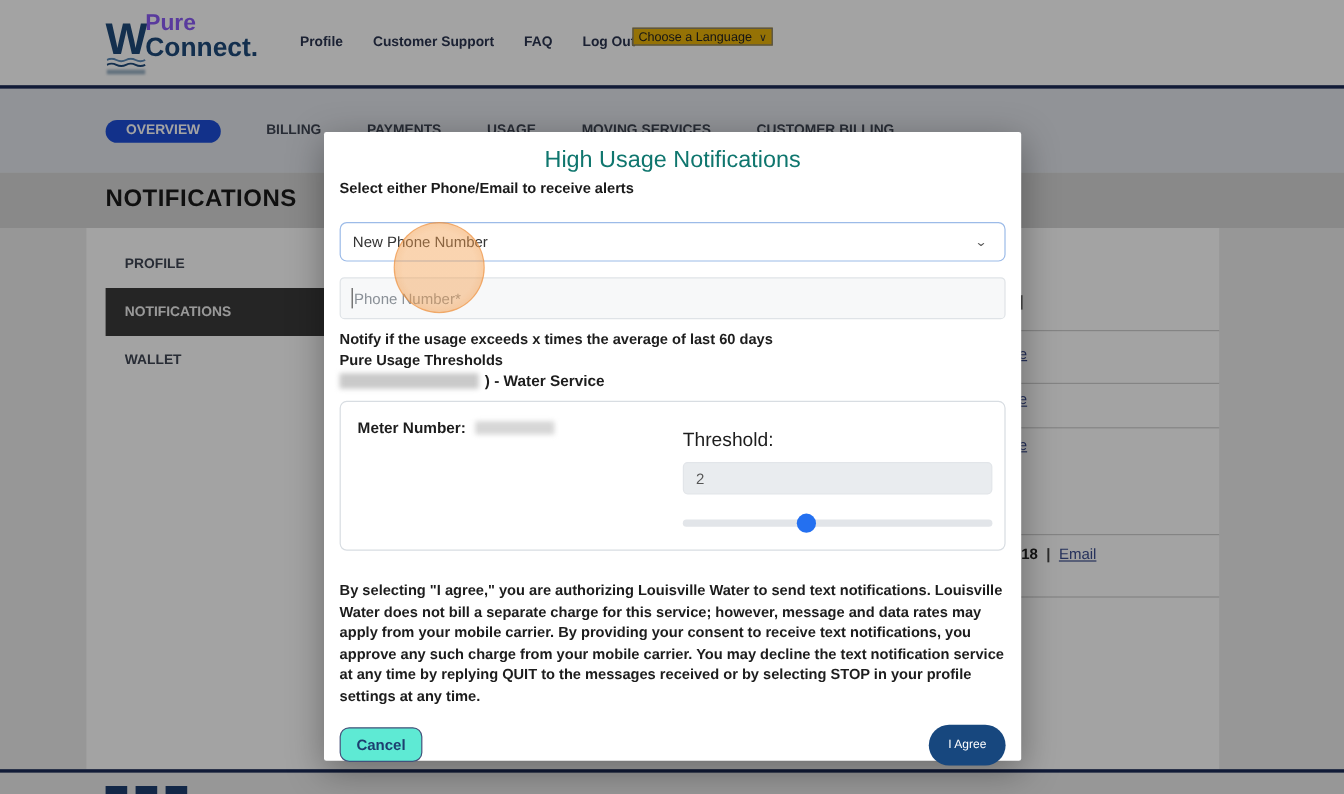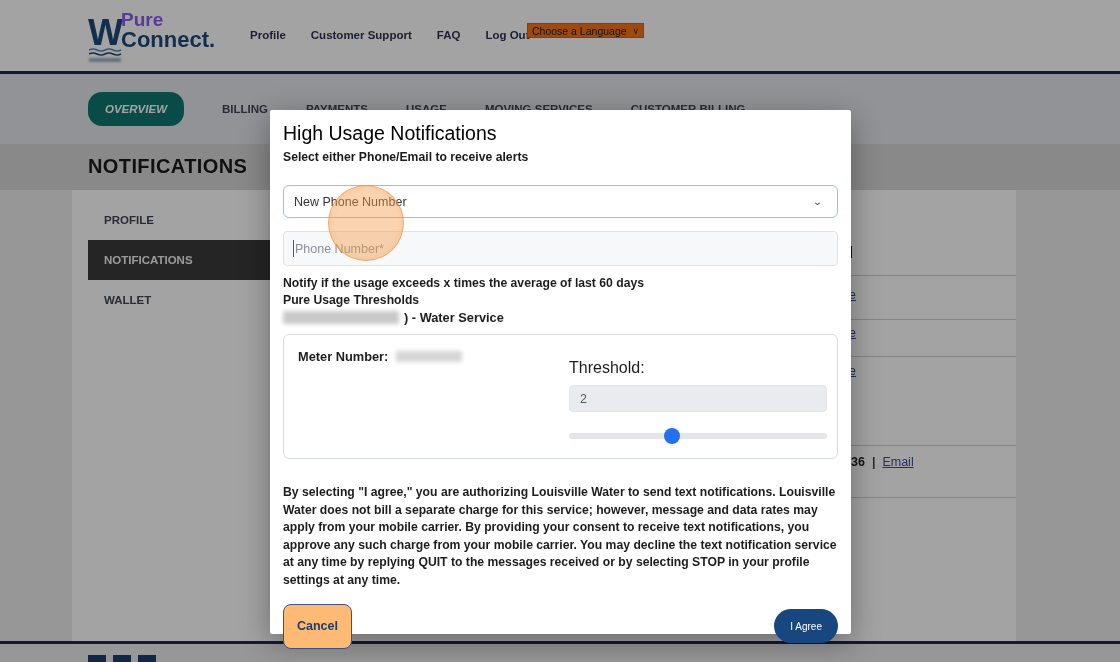--- a/index.html
+++ b/index.html
@@ -11,29 +11,29 @@
   .page { position:absolute; inset:0; }
   .header { position:absolute; left:0; top:0; width:1120px; height:71px; background:#ffffff; }
   .logo { position:absolute; left:88px; top:8px; width:130px; height:58px; }
   .logo-w { position:absolute; left:0; top:6px; font-size:37px; font-weight:800; color:#1e4a7a; line-height:1; letter-spacing:-2px; }
   .logo-wave { position:absolute; left:1px; top:40px; width:34px; height:8px; }
   .logo-sub { position:absolute; left:1px; top:50px; width:32px; height:4px; background:#9db3c6; filter:blur(1px); }
   .logo-pure { position:absolute; left:33px; top:2px; font-size:19px; font-weight:700; color:#8b5cf6; line-height:1; }
   .logo-connect { position:absolute; left:33px; top:21px; font-size:22px; font-weight:700; color:#1e4a7a; line-height:1; }
   .header-nav { position:absolute; left:250px; top:29px; display:flex; gap:25px; align-items:center; }
   .header-nav .navlink { font-size:11.5px; font-weight:700; color:#2b3550; cursor:pointer; white-space:nowrap; }
-  .lang-select { position:absolute; left:527px; top:23px; height:15px; padding:0 4px; border:1px solid #7c7c7c; background:#f97316; display:flex; align-items:center; gap:6px; font-size:10.5px; color:#222; cursor:pointer; }
+  .lang-select { position:absolute; left:527px; top:23px; height:15px; padding:0 4px; border:1px solid #7c7c7c; background:#eab308; display:flex; align-items:center; gap:6px; font-size:10.5px; color:#222; cursor:pointer; }
   .lang-select .chev { font-size:9px; color:#333; }
 
   .header-rule { position:absolute; left:0; top:71px; width:1120px; height:3px; background:#1b2b57; }
 
   .tabband { position:absolute; left:0; top:74px; width:1120px; height:70px; background:#e3e7ed; }
   .tabs { position:absolute; left:88px; top:0; height:70px; display:flex; align-items:center; gap:38px; }
   .tab { font-size:11.5px; font-weight:700; color:#3f4654; white-space:nowrap; cursor:pointer; }
-  .tab.active { background:#0f766e; color:#ffffff; border-radius:14px; height:34px; display:flex; align-items:center; padding:0 17px;font-style:italic; }
+  .tab.active { background:#1d4ed8; color:#ffffff; border-radius:14px; height:19px; display:flex; align-items:center; padding:0 17px; }
 
   .titleband { position:absolute; left:0; top:144px; width:1120px; height:46px; background:#d7d7d7; }
   .page-title { position:absolute; left:88px; top:11px; font-size:20px; font-weight:600; color:#1a1a1a; letter-spacing:0.4px; }
 
   .content { position:absolute; left:0; top:190px; width:1120px; height:451px; background:#ececec; }
   .content-card { position:absolute; left:72px; top:0; width:944px; height:451px; background:#ffffff; }
   .side-item { position:absolute; left:16px; width:217px; height:40px; display:flex; align-items:center; padding-left:16px; font-size:11.5px; font-weight:700; color:#3f4654; cursor:pointer; }
   .side-item.active { background:#3a3a3a; color:#f0f0f0; }
 
   .bg-divider { position:absolute; height:1px; background:#cfcfcf; left:766px; width:178px; }
@@ -44,21 +44,21 @@
   .bg-sep { color:#444; font-weight:700; }
   .bg-stop { color:#3b4d8f; text-decoration:underline; cursor:pointer; }
 
   .footer-rule { position:absolute; left:0; top:641px; width:1120px; height:3px; background:#1b2b57; }
   .footer { position:absolute; left:0; top:644px; width:1120px; height:18px; background:#ececec; }
   .footer-block { position:absolute; top:11px; width:18px; height:7px; background:#1d3e6f; }
 
   
   .overlay { position:absolute; inset:0; background:rgba(0,0,0,0.36); z-index:5; }
   .modal { position:absolute; left:270px; top:110px; width:581px; height:524px; background:#ffffff; z-index:10; border-radius:2px; box-shadow:0 8px 30px rgba(0,0,0,0.35); padding:10px 13px 0 13px; }
-  .modal-title { font-size:19.5px; font-weight:400; color:#000000; margin-top:2px; }
+  .modal-title { font-size:19.5px; font-weight:400; color:#0f766e; margin-top:2px;text-align:center; }
   .modal-subtitle { font-size:12.2px; font-weight:700; color:#1a1a1a; margin-top:5px; }
 
   .contact-select { margin-top:21px; height:33px; border:1px solid #9cbbe8; border-radius:6px; display:flex; align-items:center; justify-content:space-between; padding:0 14px 0 10px; cursor:pointer; background:#fff; }
   .contact-select .sel-text { font-size:12.5px; color:#333; }
   .contact-select .chev { font-size:13px; color:#555; transform:scaleY(0.8); }
 
   .phone-input { position:relative; margin-top:13px; height:35px; background:#f7f8f9; border:1px solid #dfe3e7; border-radius:4px; display:flex; align-items:center; padding-left:9px; cursor:text; }
   .caret { width:1px; height:17px; background:#555; margin-right:1px; }
   .placeholder { font-size:12.5px; color:#8a9097; }
   .click-highlight { position:absolute; left:44px; top:-47px; width:76px; height:76px; border-radius:50%; background:radial-gradient(circle, rgba(243,160,80,0.45) 58%, rgba(240,148,62,0.62) 100%); border:1px solid rgba(236,140,56,0.55); pointer-events:none; z-index:3; }
@@ -77,21 +77,21 @@
   .threshold-input { margin-top:8px; height:27px; background:#e9ecef; border:1px solid #e2e5e9; border-radius:4px; display:flex; align-items:center; padding-left:10px; font-size:12.5px; color:#555; }
   .slider { position:relative; margin-top:21px; height:6px; background:#e2e5e9; border-radius:3px; }
   .slider-thumb { position:absolute; top:-5px; left:calc(40% - 8px); width:16px; height:16px; border-radius:50%; background:#2470f0; cursor:pointer; }
   .ticks { margin-top:10px; display:flex; justify-content:space-between; }
   .tick { font-size:12px; font-weight:700; color:#1d1d1d; }
 
   .legal { margin-top:25px; font-size:12.2px; font-weight:700; color:#1d1d1d; line-height:17.6px; }
   .legal .strong { font-weight:800; }
 
   .modal-actions { margin-top:14px; display:flex; justify-content:space-between; align-items:center; }
-  .cancel-btn { height:45px; padding:0 13px; background:#fdba74; border:1px solid #44517a; border-radius:8px; font-size:12.5px; font-weight:700; color:#1d3e6f; cursor:pointer; font-family:inherit; }
+  .cancel-btn { height:29px; padding:0 13px; background:#5eead4; border:1px solid #44517a; border-radius:8px; font-size:12.5px; font-weight:700; color:#1d3e6f; cursor:pointer; font-family:inherit; }
   .agree-btn { height:34px; padding:0 16px; background:#17477e; border:none; border-radius:17px; font-size:10px; color:#ffffff; cursor:pointer; font-family:inherit; }
 </style>
 </head>
 <body>
 
 <div class="screen">
 
   <div class="page">
 
     <div class="header">
@@ -142,21 +142,21 @@
 
         <div class="bg-frag-bar"></div>
         <div class="bg-divider" style="top:85px;"></div>
         <span class="bg-link" style="top:98px;">e</span>
         <div class="bg-divider" style="top:129px;"></div>
         <span class="bg-link" style="top:136px;">e</span>
         <div class="bg-divider" style="top:166px;"></div>
         <span class="bg-link" style="top:174px;">e</span>
         <div class="bg-divider" style="top:255px;"></div>
         <div class="bg-phone-row">
-          <span class="bg-phone-frag">36</span>
+          <span class="bg-phone-frag">18</span>
           <span class="bg-sep">|</span>
           <span class="bg-stop">Email</span>
         </div>
         <div class="bg-divider" style="top:307px;"></div>
       </div>
     </div>
 
     <div class="footer-rule"></div>
     <div class="footer">
       <div class="footer-block" style="left:88px;"></div>

